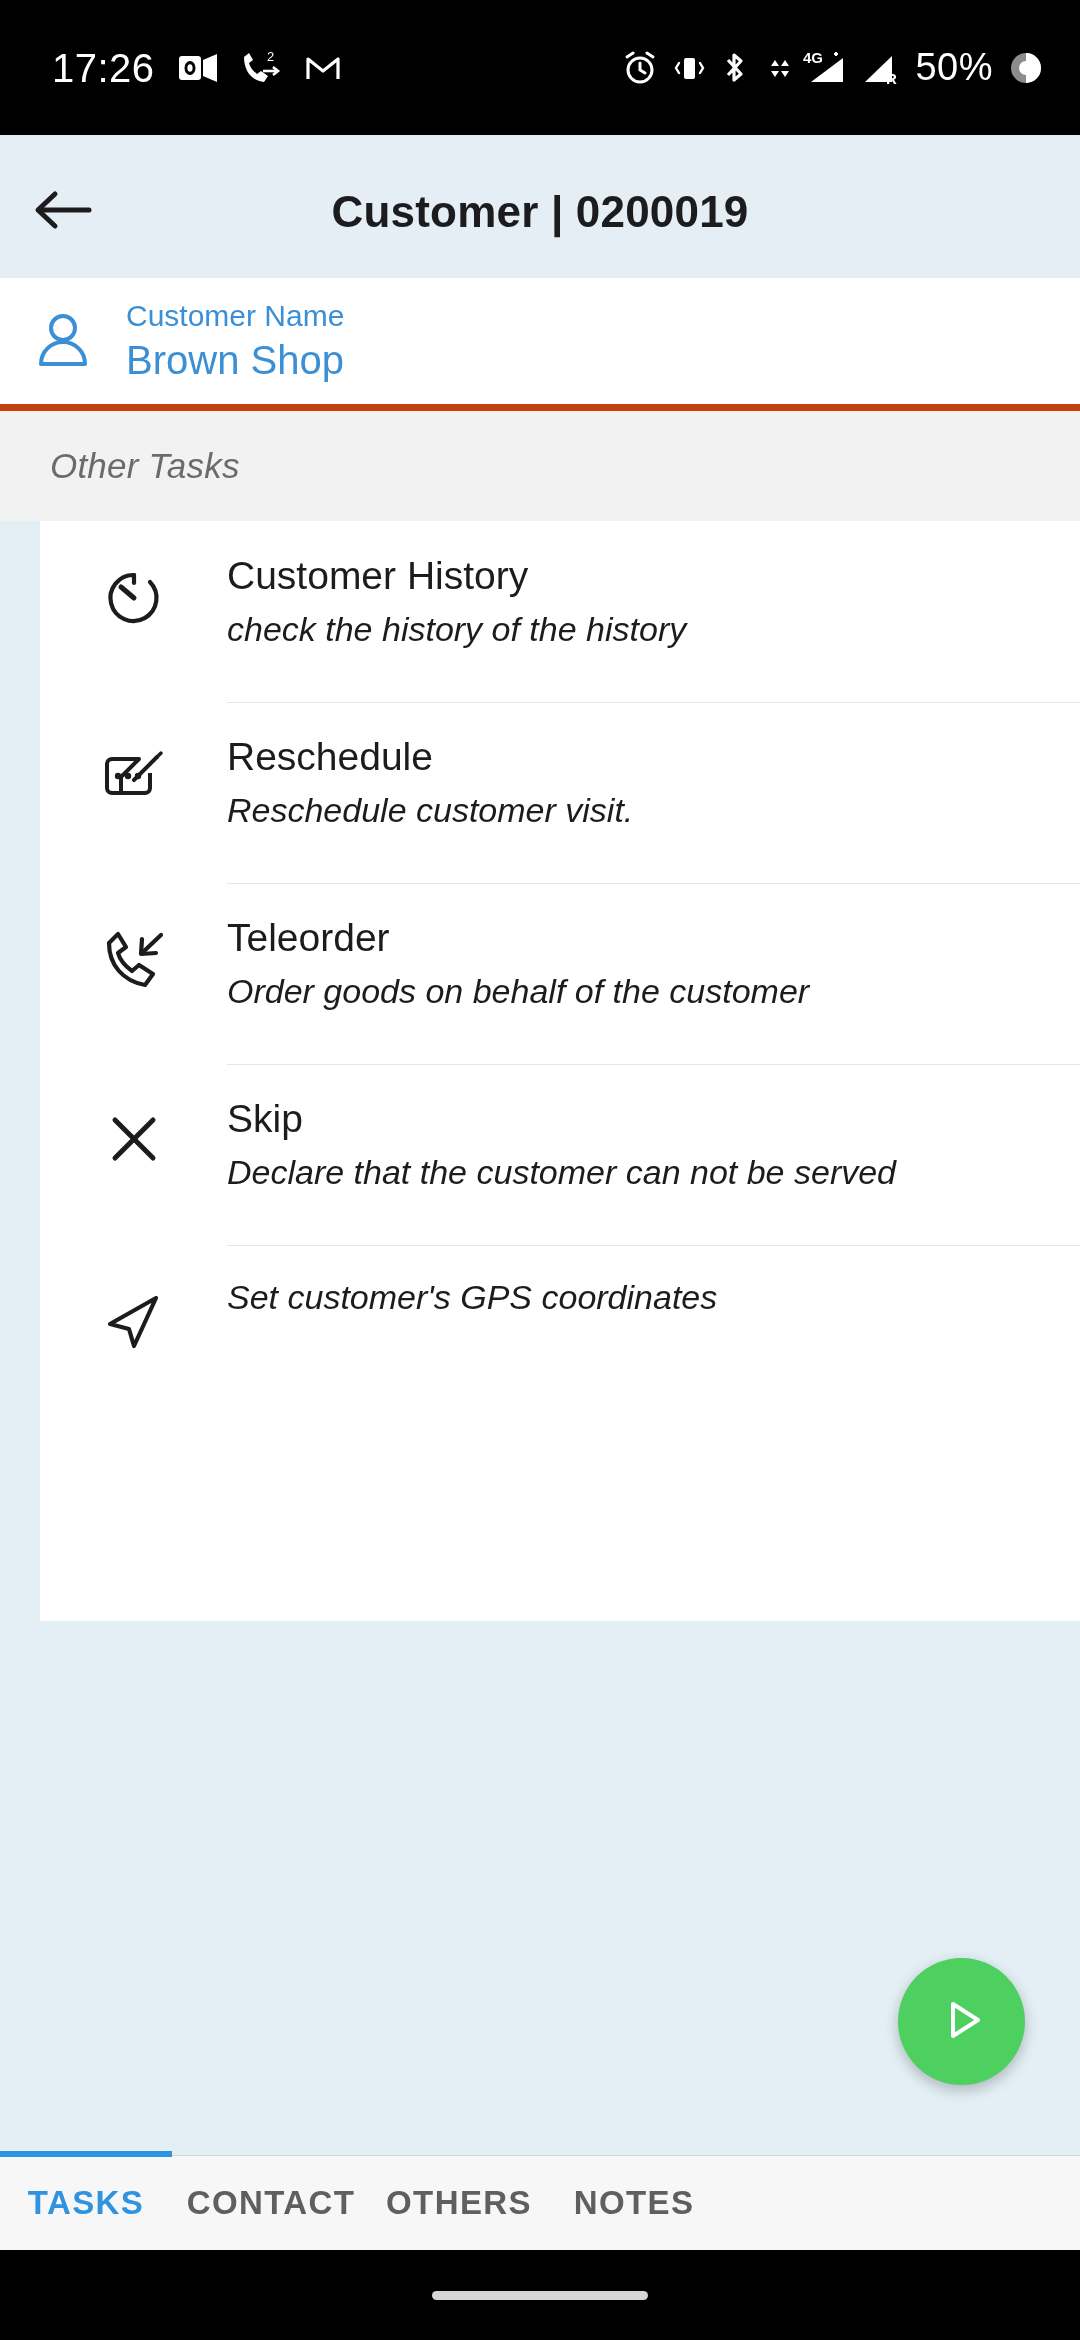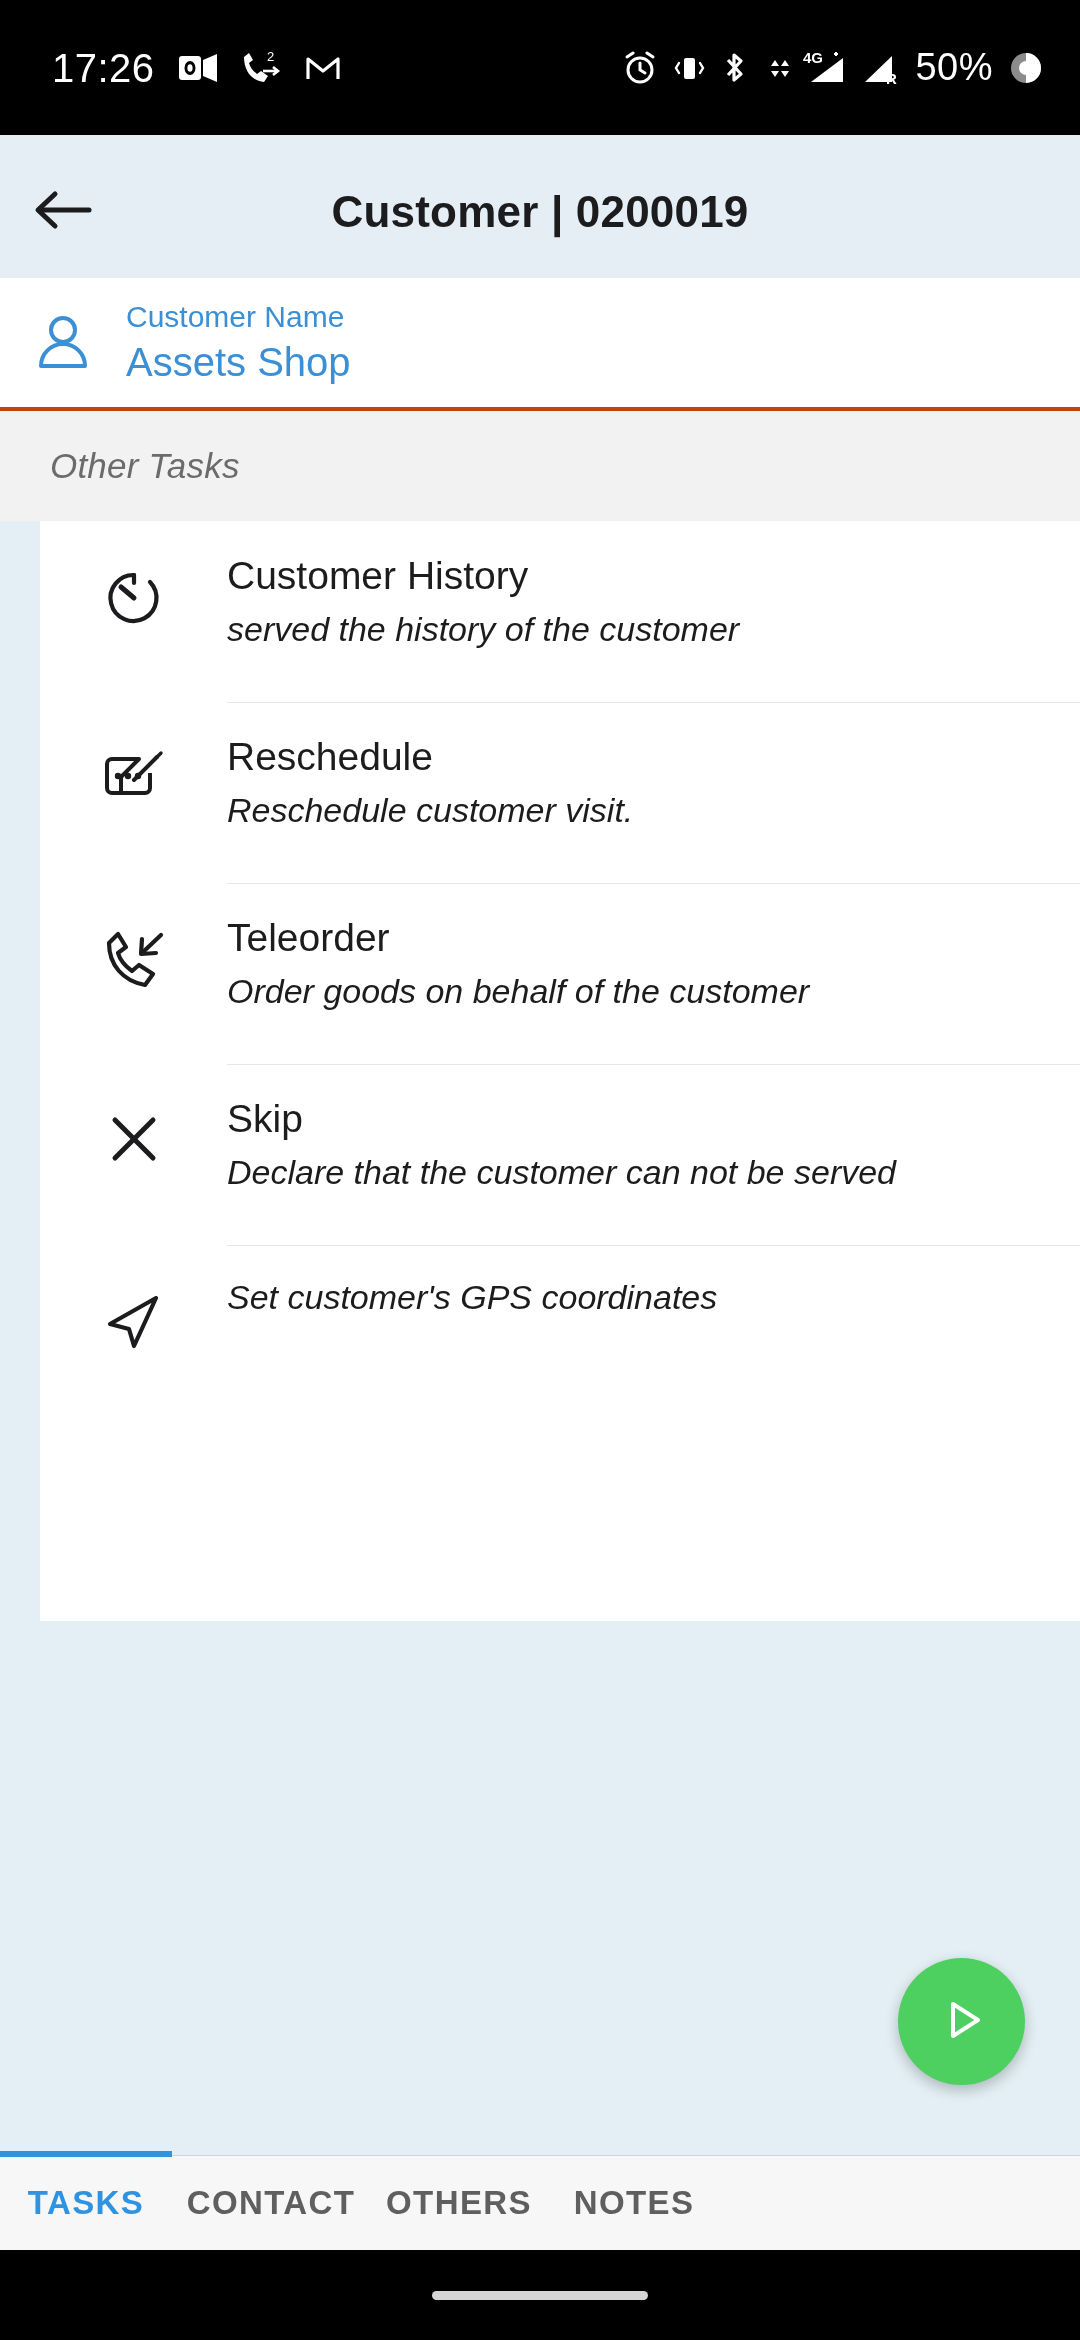--- a/index.html
+++ b/index.html
@@ -37,21 +37,21 @@
   .appbar-title {
     position:absolute; left:0; right:0; text-align:center;
     font-size:44px; font-weight:700; color:#1c1c1e; letter-spacing:0.2px;
     pointer-events:none;
   }
 
   
   .customer-card {
     position:absolute; top:278px; left:0; width:1080px; height:133px;
     background:#ffffff; display:flex; align-items:center;
-    border-bottom:4px solid #c2410c;
+    border-bottom:7px solid #c2410c;
   }
   .customer-icon { width:126px; display:flex; justify-content:center; align-items:center; }
   .customer-text { display:flex; flex-direction:column; justify-content:center; gap:4px; }
   .customer-label { font-size:30px; color:#3b8fd4; line-height:1.15; }
   .customer-value { font-size:40px; color:#3b8fd4; line-height:1.15; }
 
   
   .section-header {
     position:absolute; top:411px; left:0; width:1080px; height:110px;
     background:#f2f2f2; display:flex; align-items:center;
@@ -223,42 +223,42 @@
 
   <div class="customer-card">
     <div class="customer-icon">
       <svg width="58" height="62" viewBox="0 0 58 62">
         <circle cx="29" cy="18" r="12" stroke="#3b8fd4" stroke-width="4" fill="none"></circle>
         <path d="M7 54 A22 22 0 0 1 51 54 Z" stroke="#3b8fd4" stroke-width="4" fill="none" stroke-linejoin="round"></path>
       </svg>
     </div>
     <div class="customer-text">
       <span class="customer-label">Customer Name</span>
-      <span class="customer-value">Assets Shop</span>
+      <span class="customer-value">Brown Shop</span>
     </div>
   </div>
 
   <div class="section-header">
     <span>Other Tasks</span>
   </div>
 
   <div class="task-list">
 
     <div class="task-row">
 
       <div class="task-icon">
         <svg width="62" height="62" viewBox="0 0 62 62">
           <path d="M31 8 A23 23 0 1 0 47 15" stroke="#1c1c1e" stroke-width="4.2" fill="none" stroke-linecap="round"></path>
           <path d="M31 8 L31 16" stroke="#1c1c1e" stroke-width="4.2" fill="none" stroke-linecap="round"></path>
           <path d="M18 20 L31 31" stroke="#1c1c1e" stroke-width="5" fill="none" stroke-linecap="round"></path>
         </svg>
       </div>
       <div class="task-text">
         <span class="task-title">Customer History</span>
-        <span class="task-sub">served the history of the customer</span>
+        <span class="task-sub">check the history of the history</span>
       </div>
     </div>
 
 
     <div class="task-row">
       <div class="divider"></div>
       <div class="task-icon">
         <svg width="66" height="58" viewBox="0 0 66 58">
           <path d="M6 16 A5 5 0 0 1 11 11 L38 11 L20 29 L20 45 L11 45 A5 5 0 0 1 6 40 Z" stroke="#1c1c1e" stroke-width="4" fill="none" stroke-linejoin="round"></path>
           <path d="M20 45 L44 45 A5 5 0 0 0 49 40 L49 25" stroke="#1c1c1e" stroke-width="4" fill="none" stroke-linejoin="round"></path>

